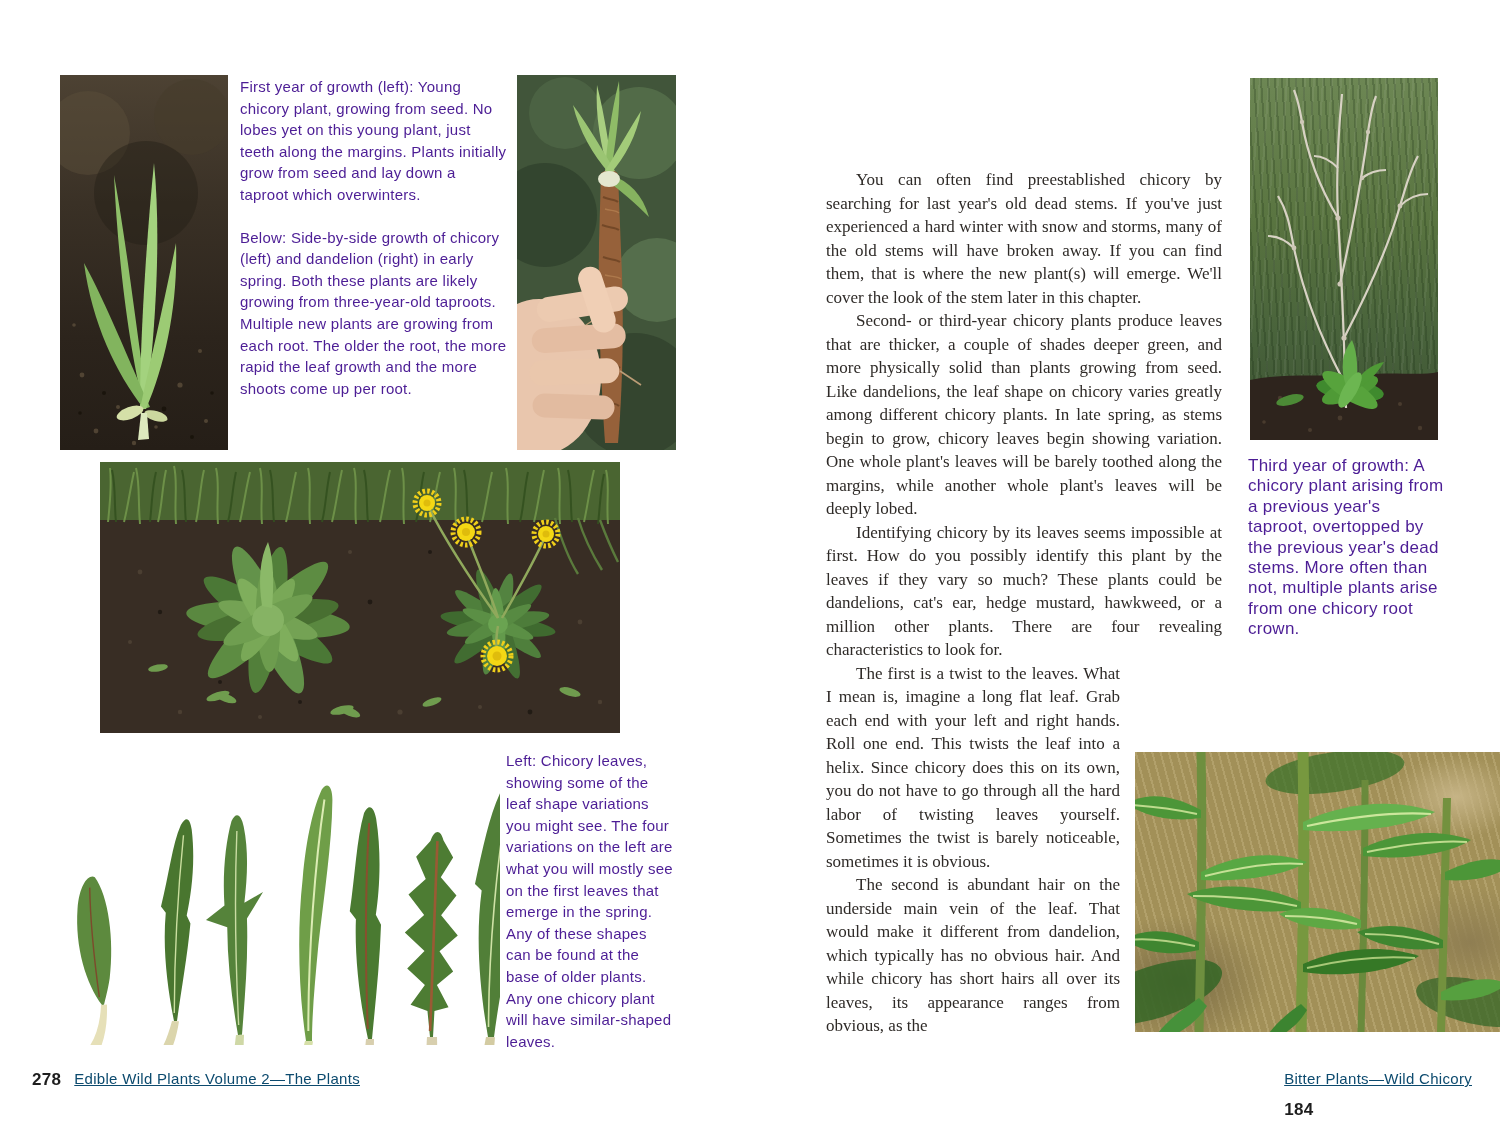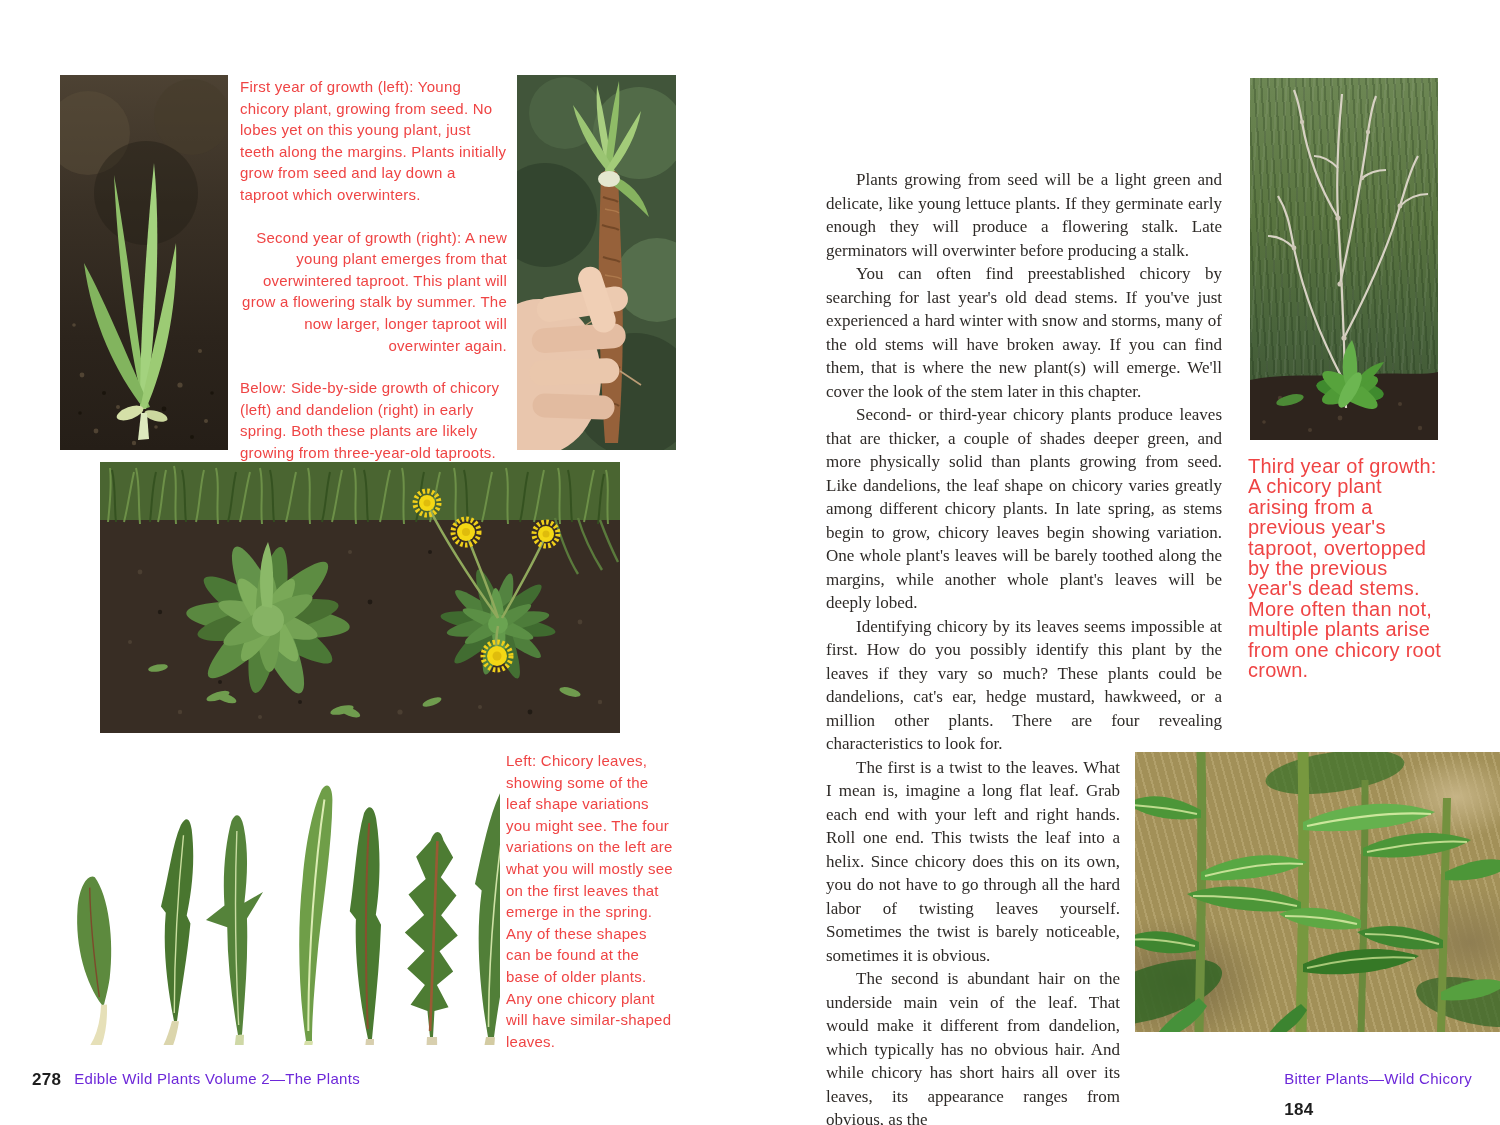--- a/index.html
+++ b/index.html
@@ -1,34 +1,34 @@
 <!DOCTYPE html>
 <html><head>
 <meta charset="utf-8">
 <style>
   html,body{margin:0;padding:0;background:#ffffff;}
   #spread{position:relative;width:1500px;height:1125px;background:#ffffff;overflow:hidden;
           font-family:"Liberation Sans",sans-serif;}
   .photo{position:absolute;overflow:hidden;}
   .photo svg{display:block;width:100%;height:100%;}
   
-  .cap{position:absolute;color:#ef4444;font-size:15px;line-height:21.6px;letter-spacing:.25px;font-weight:400;}
+  .cap{position:absolute;color:#4c1d95;font-size:15px;line-height:21.6px;letter-spacing:.25px;font-weight:400;}
   .cap p{margin:0 0 21px 0;}
-  .cap-r{font-size:20px;line-height:20.4px;}
+  .cap-r{font-size:17px;line-height:20.4px;}
   .al-r{text-align:right;}
   
   .body-col{position:absolute;left:826px;top:168px;width:396px;
             font-family:"Liberation Serif","DejaVu Serif",serif;color:#2e2a27;
             font-size:17px;line-height:23.5px;text-align:justify;}
   .body-col p{margin:0;text-indent:30px;}
   .float-spacer{float:right;width:102px;height:330px;}
   
   .footer{position:absolute;top:1070px;display:flex;align-items:flex-start;gap:13px;}
   .footer .pagenum{font-size:17px;font-weight:700;color:#1e1e1e;letter-spacing:.3px;}
-  .footer .ftitle{font-size:15px;color:#6d28d9;letter-spacing:.3px;}
+  .footer .ftitle{font-size:15px;color:#0c4a6e;letter-spacing:.3px;text-decoration:underline;}
   
   .bg-seedling{background:linear-gradient(180deg,#4d4233 0%,#3a3126 34%,#2c241c 70%,#251e17 100%);}
   .bg-hand{background:#41553a;}
   .bg-garden{background:#382d24;}
   .bg-leaves{background:#ffffff;}
   .bg-stems{background:
      repeating-linear-gradient(94deg,rgba(255,255,255,.06) 0 2px,transparent 2px 9px),
      repeating-linear-gradient(86deg,rgba(18,38,14,.22) 0 2px,transparent 2px 7px),
      linear-gradient(180deg,#6d8754 0%,#597440 40%,#48623b 72%,#3c5132 100%);}
   .bg-upright{background:
@@ -73,21 +73,20 @@
         <path d="M2,-4 C22,-50 34,-110 32,-170 C20,-110 6,-50 -4,-4 Z" fill="#9ccb74"></path>
         <ellipse cx="-14" cy="0" rx="14" ry="6" fill="#d5e0a8" transform="rotate(-20 -14 0)"></ellipse>
         <ellipse cx="12" cy="3" rx="12" ry="5" fill="#ccd89f" transform="rotate(16 12 3)"></ellipse>
         <path d="M-3,0 L3,0 L5,26 L-6,27 Z" fill="#dde9bd"></path>
       </g>
     </svg>
   </div>
 
   <div class="cap" style="left:240px;top:76px;width:267px;">
     <p>First year of growth (left): Young chicory plant, growing from seed. No lobes yet on this young plant, just teeth along the margins. Plants initially grow from seed and lay down a taproot which overwinters.</p>
-    <p class="al-r">Second year of growth (right): A new young plant emerges from that overwintered taproot. This plant will grow a flowering stalk by summer. The now larger, longer taproot will overwinter again.</p>
     <p>Below: Side-by-side growth of chicory (left) and dandelion (right) in early spring. Both these plants are likely growing from three-year-old taproots. Multiple new plants are growing from each root. The older the root, the more rapid the leaf growth and the more shoots come up per root.</p>
   </div>
 
   <div class="photo bg-hand" style="left:517px;top:75px;width:159px;height:375px;">
     <svg viewBox="0 0 159 375">
       <circle cx="122" cy="58" r="46" fill="#5d7a52" opacity=".6"></circle>
       <circle cx="28" cy="140" r="52" fill="#2e3f2b" opacity=".7"></circle>
       <circle cx="140" cy="205" r="42" fill="#69875d" opacity=".5"></circle>
       <circle cx="48" cy="38" r="36" fill="#55704c" opacity=".5"></circle>
       <circle cx="118" cy="320" r="62" fill="#2c3a28" opacity=".6"></circle>
@@ -268,21 +267,20 @@
   <div class="cap" style="left:506px;top:750px;width:168px;">
     <p>Left: Chicory leaves, showing some of the leaf shape variations you might see. The four variations on the left are what you will mostly see on the first leaves that emerge in the spring. Any of these shapes can be found at the base of older plants. Any one chicory plant will have similar-shaped leaves.</p>
   </div>
 
   <div class="footer" style="left:32px;">
     <span class="pagenum">278</span>
     <span class="ftitle">Edible Wild Plants Volume 2—The Plants</span>
   </div>
 
   <div class="body-col">
-    <p>Plants growing from seed will be a light green and delicate, like young lettuce plants. If they germinate early enough they will produce a flowering stalk. Late germinators will overwinter before producing a stalk.</p>
     <p>You can often find preestablished chicory by searching for last year's old dead stems. If you've just experienced a hard winter with snow and storms, many of the old stems will have broken away. If you can find them, that is where the new plant(s) will emerge. We'll cover the look of the stem later in this chapter.</p>
     <p>Second- or third-year chicory plants produce leaves that are thicker, a couple of shades deeper green, and more physically solid than plants growing from seed. Like dandelions, the leaf shape on chicory varies greatly among different chicory plants. In late spring, as stems begin to grow, chicory leaves begin showing variation. One whole plant's leaves will be barely toothed along the margins, while another whole plant's leaves will be deeply lobed.</p>
     <p>Identifying chicory by its leaves seems impossible at first. How do you possibly identify this plant by the leaves if they vary so much? These plants could be dandelions, cat's ear, hedge mustard, hawkweed, or a million other plants. There are four revealing characteristics to look for.</p>
     <div class="float-spacer"></div>
     <p>The first is a twist to the leaves. What I mean is, imagine a long flat leaf. Grab each end with your left and right hands. Roll one end. This twists the leaf into a helix. Since chicory does this on its own, you do not have to go through all the hard labor of twisting leaves yourself. Sometimes the twist is barely noticeable, sometimes it is obvious.</p>
     <p>The second is abundant hair on the underside main vein of the leaf. That would make it different from dandelion, which typically has no obvious hair. And while chicory has short hairs all over its leaves, its appearance ranges from obvious, as the</p>
   </div>
 
   <div class="photo bg-stems" style="left:1250px;top:78px;width:188px;height:362px;">
     <svg viewBox="0 0 188 362">

